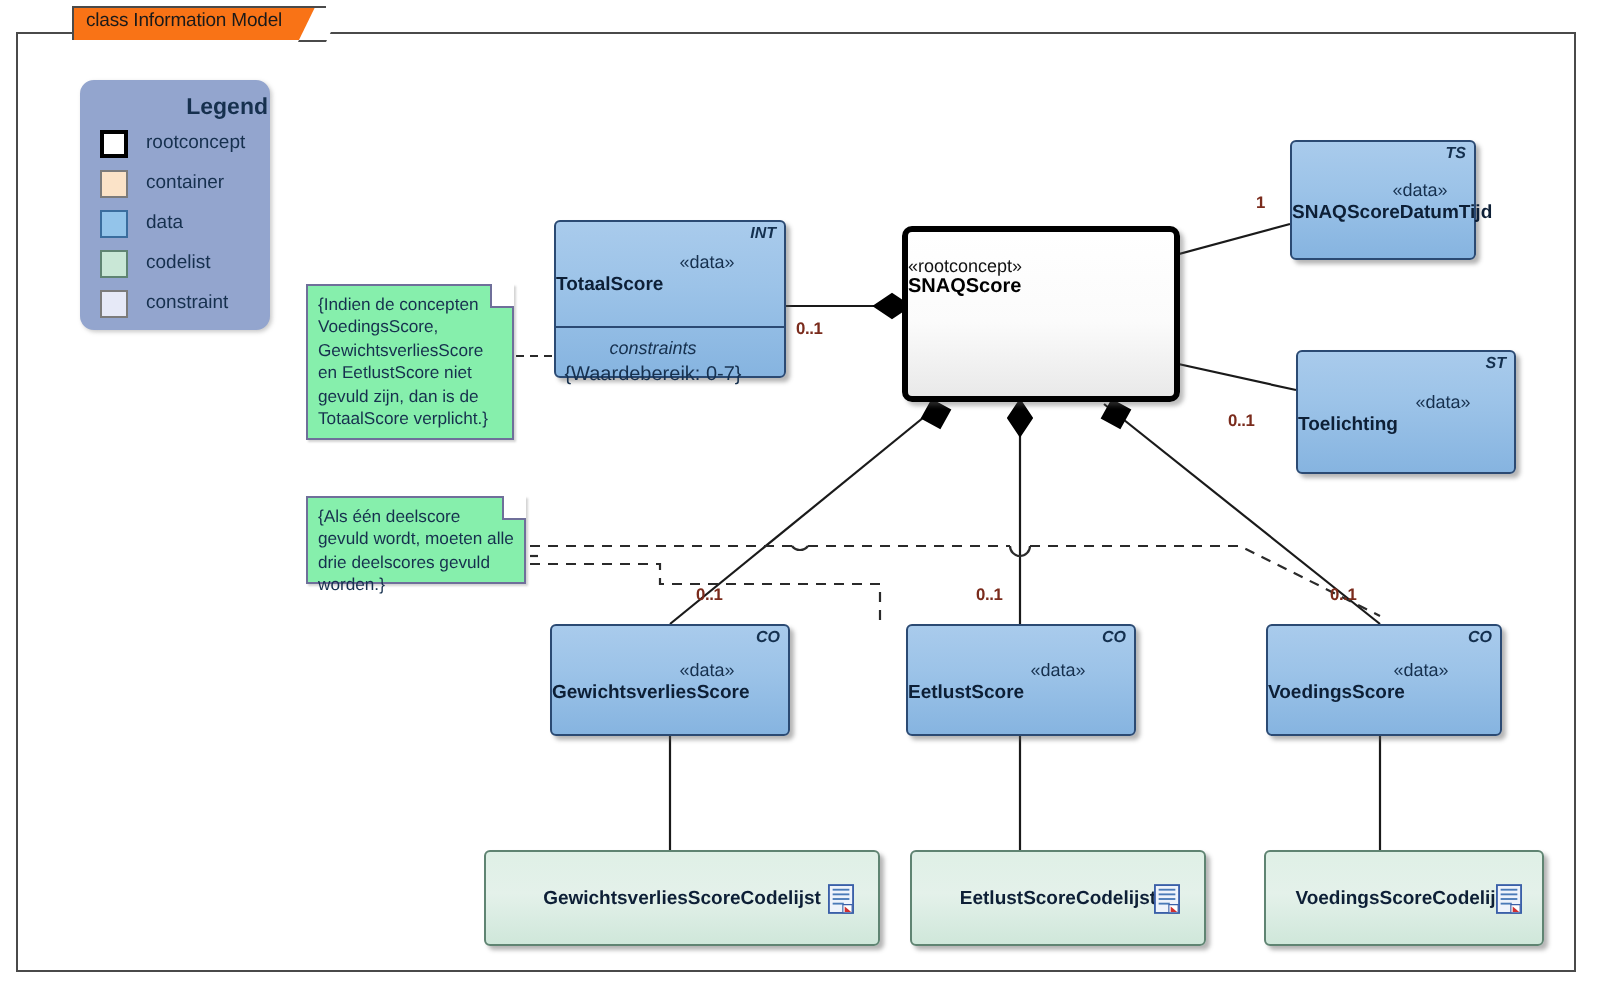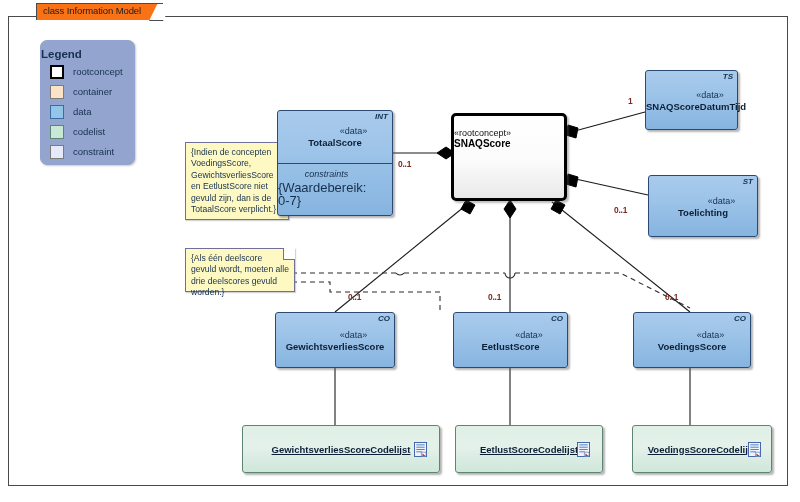--- a/index.html
+++ b/index.html
@@ -53,32 +53,32 @@
     color:#12243d;
   }
   .clsbox .tag{
     position:absolute;right:4px;top:1px;
     font-size:8px;font-style:italic;font-weight:bold;color:#14304f;
   }
   .clsbox .stereo{
     text-align:center;font-size:9px;color:#16304e;line-height:12px;padding-left:37px;
   }
   .clsbox .nm{
-    text-align:center;font-size:9.5px;font-weight:bold;color:#0d1f36;line-height:12px;
+    font-size:9.5px;font-weight:bold;color:#0d1f36;line-height:12px;
   }
   .titlepart{
     position:absolute;left:0;right:0;top:0;
     display:flex;flex-direction:column;justify-content:center;
   }
   .divider{position:absolute;left:0;right:0;border-top:1px solid #2b4a73;}
   .constr-lbl{
     text-align:center;font-size:9px;font-style:italic;color:#16304e;line-height:13px;
   }
   .constr-val{
-    font-size:13px;color:#16304e;line-height:13px;
+    text-align:center;font-size:10px;color:#16304e;line-height:13px;
   }
 
   
   .rootbox{
     border:3px solid #000000;
     border-radius:5px;
     background:linear-gradient(180deg,#ffffff 0%,#fbfbfb 55%,#e9e9e9 100%);
     box-shadow:2px 2px 2px rgba(90,90,90,0.4);
   }
   .rootbox .stereo{font-size:9px;color:#111;}
@@ -86,59 +86,58 @@
 
   
   .codebox{
     border:1px solid #5f8472;
     border-radius:3px;
     background:linear-gradient(180deg,#dff0e6 0%,#e4f1ea 45%,#cfe7da 100%);
     box-shadow:2px 2px 2px rgba(90,90,90,0.45);
     display:flex;align-items:center;justify-content:center;
   }
   .codebox .nm2{
-    font-size:9.5px;font-weight:bold;color:#0d1f36;text-align:center;text-decoration:underline;
+    font-size:9.5px;font-weight:bold;color:#0d1f36;text-align:center;
   }
   .doc-icon{
     position:absolute;width:13px;height:15px;
   }
 
   
   .legend{
     position:absolute;
     background:#93a5ce;
     border:1px solid #93a5ce;
     border-radius:7px;
     box-shadow:1px 1px 2px rgba(120,120,120,0.4);
   }
   .legend .ltitle{
-    text-align:left;font-size:11.5px;font-weight:bold;color:#16304e;
+    text-align:right;font-size:11.5px;font-weight:bold;color:#16304e;
     margin-top:7px;
   }
   .legend .lrow{
     display:flex;align-items:center;height:17px;margin-left:9px;margin-top:3px;
   }
   .swatch{width:14px;height:14px;box-sizing:border-box;border:1px solid #3d3d3d;}
   .sw-root{background:#ffffff;border:2px solid #000;}
   .sw-container{background:#fbe3c8;border:1px solid #7b7b7b;}
   .sw-data{background:#93c4ea;border:1px solid #3a6d9e;}
   .sw-codelist{background:#c9e7d6;border:1px solid #5f8472;}
   .sw-constraint{background:#e6e9f7;border:1px solid #7b7b7b;}
   .lrow .ltext{font-size:9.5px;color:#16304e;margin-left:9px;}
 
   
   .note{
     position:absolute;
-    background:#fef9c3;
+    background:#86efac;
     border:1px solid #6f6f9a;
     box-sizing:border-box;
     font-size:8.6px;line-height:11.4px;color:#16304e;
     padding:4px 5px 3px 5px;
     box-shadow:1px 1px 1px rgba(130,130,130,0.35);
-    margin-left:32px;
   }
   .note .fold{
     position:absolute;right:-1px;top:-1px;width:11px;height:11px;
     background:#ffffff;
     border-left:1px solid #6f6f9a;
     border-bottom:1px solid #6f6f9a;
   }
 
   .mult{
     position:absolute;font-size:8.4px;font-weight:bold;color:#7a2b1c;
@@ -229,34 +228,34 @@
   <div class="note" style="left:153px;top:142px;width:104px;height:78px;">
     <span class="fold"></span>
     <span>{Indien de concepten VoedingsScore, GewichtsverliesScore en EetlustScore niet gevuld zijn, dan is de TotaalScore verplicht.}</span>
   </div>
 
   <div class="note" style="left:153px;top:248px;width:110px;height:44px;">
     <span class="fold"></span>
     <span>{Als één deelscore gevuld wordt, moeten alle drie deelscores gevuld worden.}</span>
   </div>
 
-  <div class="clsbox node" style="left:277px;top:110px;width:116px;height:106px;">
+  <div class="clsbox node" style="left:277px;top:110px;width:116px;height:79px;">
     <span class="tag">INT</span>
     <div class="titlepart" style="height:52px;">
       <div class="stereo">«data»</div>
       <div class="nm">TotaalScore</div>
     </div>
     <div class="divider" style="top:52px;"></div>
     <div style="position:absolute;left:0;right:17px;top:57px;">
       <div class="constr-lbl">constraints</div>
       <div class="constr-val">{Waardebereik: 0-7}</div>
     </div>
   </div>
 
-  <div class="rootbox node" style="left:451px;top:113px;width:116px;height:88px;">
+  <div class="rootbox node" style="left:451px;top:113px;width:139px;height:88px;">
     <div class="titlepart" style="height:88px;justify-content:flex-start;padding-top:12px;">
       <div class="stereo">«rootconcept»</div>
       <div class="nm">SNAQScore</div>
     </div>
   </div>
 
   <div class="clsbox node" style="left:645px;top:70px;width:93px;height:60px;">
     <span class="tag">TS</span>
     <div class="titlepart" style="height:60px;">
       <div class="stereo">«data»</div>

